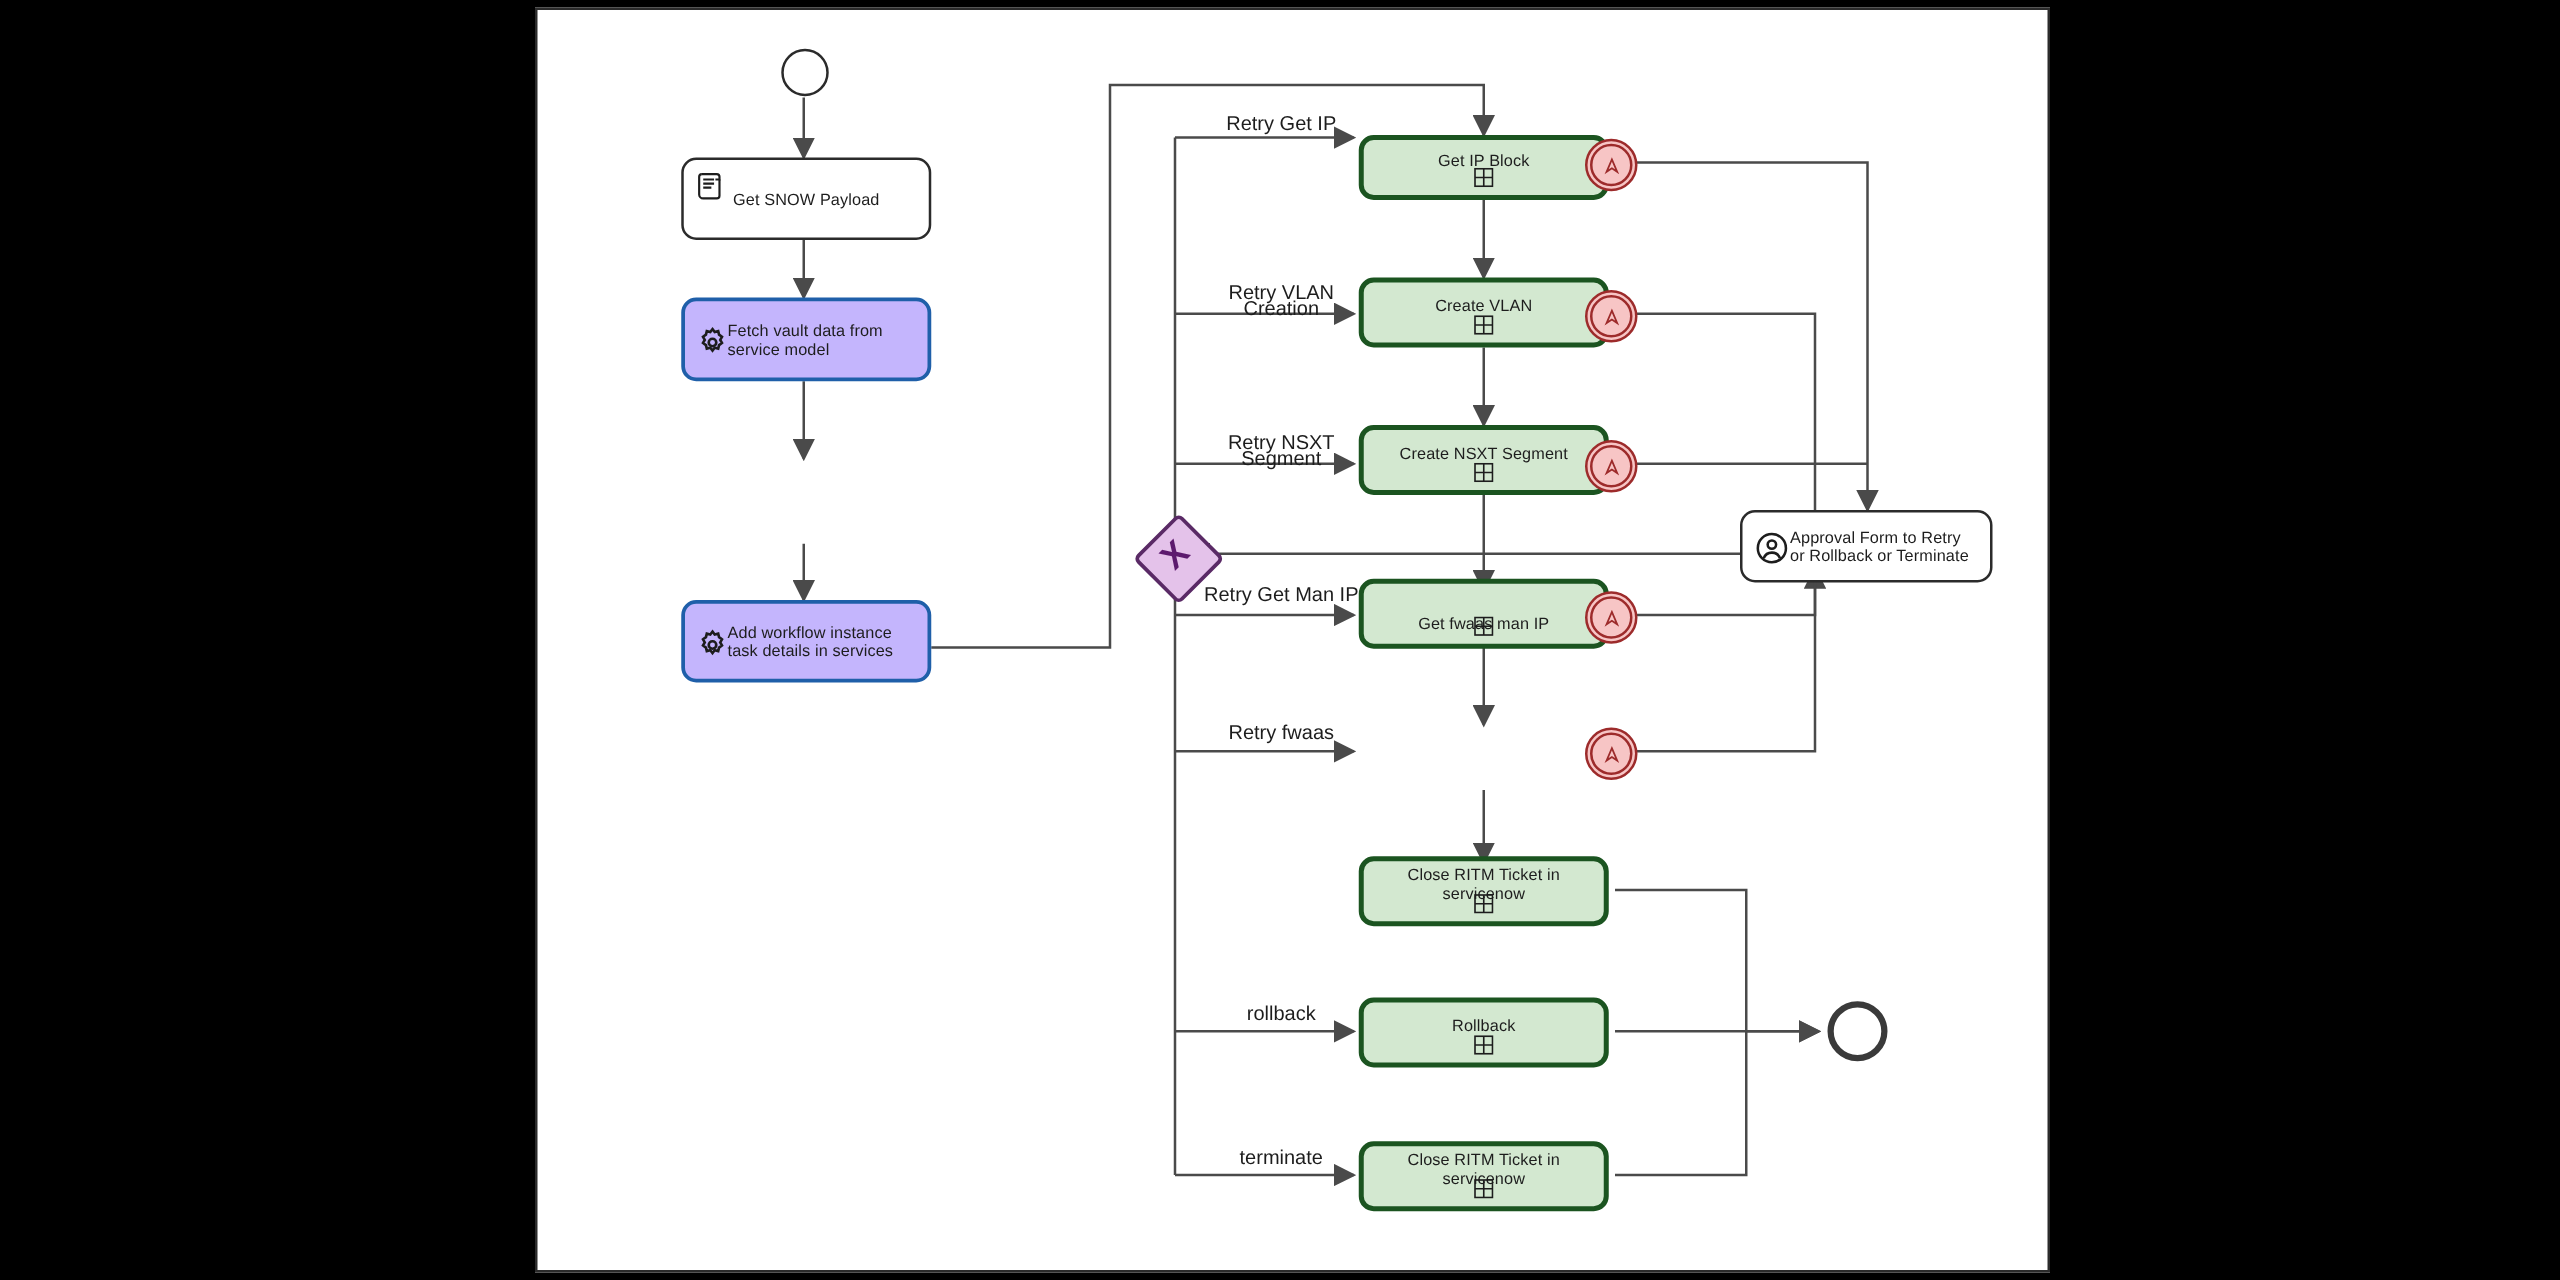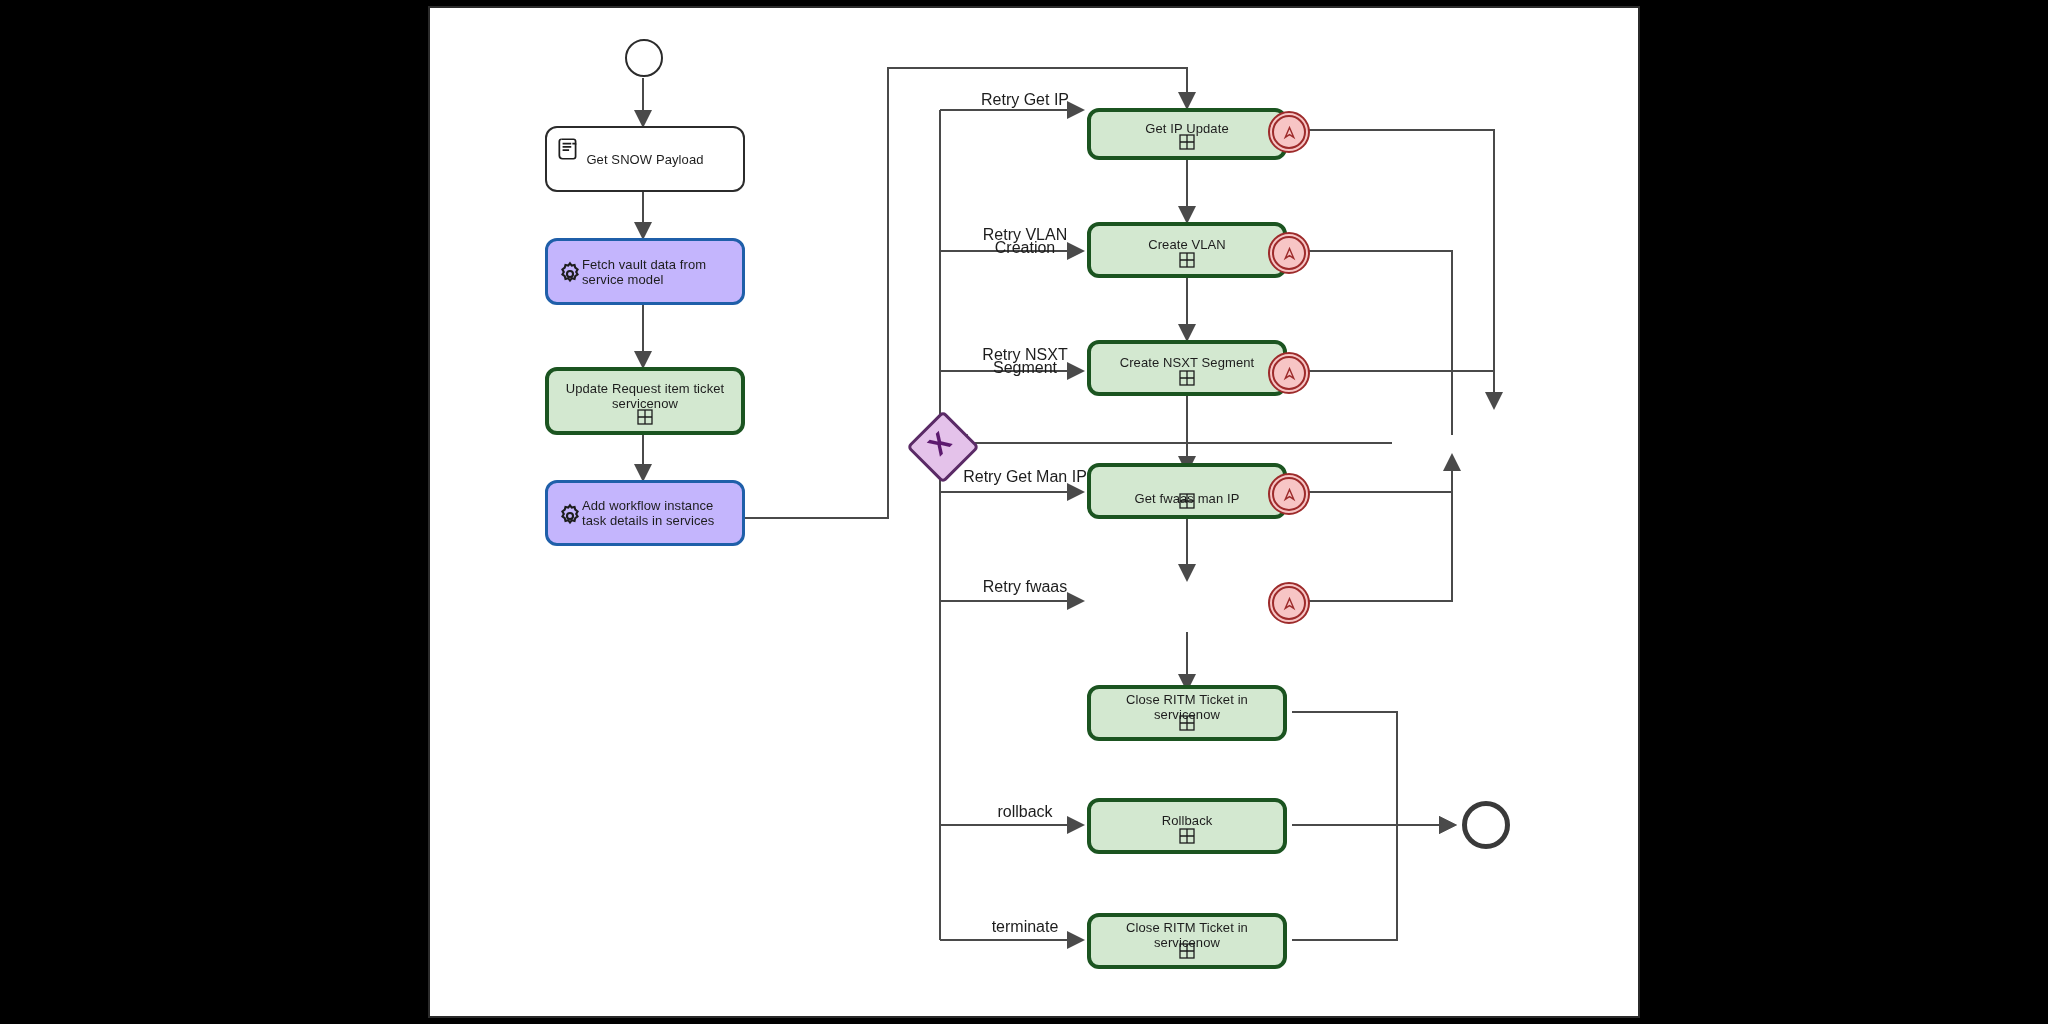--- a/index.html
+++ b/index.html
@@ -94,47 +94,38 @@
   <div class="node task t-blue" style="left:545px;top:238px;width:200px;height:67px;">
     <span class="icon-left" style="top:19px;">
       <svg viewBox="0 0 24 24" width="28" height="28" fill="none" stroke="#1d1d1d" stroke-width="1.8">
         <path d="M12 2.8l1.5 2 2.4-.6.6 2.4 2 1.5-1.2 2.1 1.2 2.1-2 1.5-.6 2.4-2.4-.6-1.5 2-1.5-2-2.4.6-.6-2.4-2-1.5 1.2-2.1-1.2-2.1 2-1.5.6-2.4 2.4.6z"></path>
         <circle cx="12" cy="12" r="2.6"></circle>
       </svg>
     </span>
     <span class="lbl" style="padding-left:34px;text-align:left;">Fetch vault data from service model</span>
   </div>
 
-  <div class="node task t-green" style="left:545px;top:367px;width:200px;height:68px;">
-    <span class="lbl" style="margin-bottom:10px;">Update Request item ticket servicenow</span>
-    <span class="marker">
-      <svg viewBox="0 0 16 16" width="16" height="16" fill="none" stroke="#1d1d1d" stroke-width="1.3">
-        <rect x="1" y="1" width="14" height="14"></rect>
-          <path d="M8 1v14M1 8h14"></path>
-      </svg>
-    </span>
-  </div>
 
   <div class="node task t-blue" style="left:545px;top:480px;width:200px;height:66px;">
     <span class="icon-left" style="top:19px;">
       <svg viewBox="0 0 24 24" width="28" height="28" fill="none" stroke="#1d1d1d" stroke-width="1.8">
         <path d="M12 2.8l1.5 2 2.4-.6.6 2.4 2 1.5-1.2 2.1 1.2 2.1-2 1.5-.6 2.4-2.4-.6-1.5 2-1.5-2-2.4.6-.6-2.4-2-1.5 1.2-2.1-1.2-2.1 2-1.5.6-2.4 2.4.6z"></path>
         <circle cx="12" cy="12" r="2.6"></circle>
       </svg>
     </span>
     <span class="lbl" style="padding-left:34px;text-align:left;">Add workflow instance task details in services</span>
   </div>
 
   <div class="node" style="left:917px;top:421px;width:46px;height:46px;">
     <div class="gw"></div>
     <div class="gw-x">X</div>
   </div>
 
   <div class="node task t-green" style="left:1087px;top:108px;width:200px;height:52px;">
-    <span class="lbl" style="margin-bottom:12px;">Get IP Update</span>
+    <span class="lbl" style="margin-bottom:12px;">Get IP Block</span>
     <span class="marker">
       <svg viewBox="0 0 16 16" width="16" height="16" fill="none" stroke="#1d1d1d" stroke-width="1.3">
           <rect x="1" y="1" width="14" height="14"></rect>
           <path d="M8 1v14M1 8h14"></path>
         </svg>
     </span>
   </div>
   <div class="bev" style="left:1268px;top:111px;">
     <span class="bev-inner">
         <svg viewBox="0 0 24 24" width="17" height="17" fill="none" stroke="#9d2b2b" stroke-width="2">
@@ -225,20 +216,30 @@
   <div class="node task t-green" style="left:1087px;top:913px;width:200px;height:56px;">
     <span class="lbl" style="margin-bottom:12px;">Close RITM Ticket in servicenow</span>
     <span class="marker">
       <svg viewBox="0 0 16 16" width="16" height="16" fill="none" stroke="#1d1d1d" stroke-width="1.3">
           <rect x="1" y="1" width="14" height="14"></rect>
           <path d="M8 1v14M1 8h14"></path>
         </svg>
     </span>
   </div>
 
+  <div class="node task t-plain" style="left:1392px;top:408px;width:202px;height:58px;">
+    <span class="icon-left" style="top:15px;left:10px;">
+      <svg viewBox="0 0 24 24" width="27" height="27" fill="none" stroke="#1d1d1d" stroke-width="1.8">
+        <circle cx="12" cy="12" r="10"></circle>
+          <circle cx="12" cy="9.5" r="3"></circle>
+        <path d="M6.2 19.2a6.2 6.2 0 0 1 11.6 0"></path>
+      </svg>
+    </span>
+    <span class="lbl" style="padding-left:38px;text-align:left;">Approval Form to Retry or Rollback or Terminate</span>
+  </div>
 
   <div class="node ev ev-end" style="left:1462px;top:801px;width:48px;height:48px;"></div>
 
   <div class="flow-lbl" style="left:960px;top:93px;width:130px;">Retry Get IP</div>
   <div class="flow-lbl" style="left:960px;top:228px;width:130px;">Retry VLAN
 Creation</div>
   <div class="flow-lbl" style="left:960px;top:348px;width:130px;">Retry NSXT
 Segment</div>
   <div class="flow-lbl" style="left:955px;top:470px;width:140px;">Retry Get Man IP</div>
   <div class="flow-lbl" style="left:960px;top:580px;width:130px;">Retry fwaas</div>

